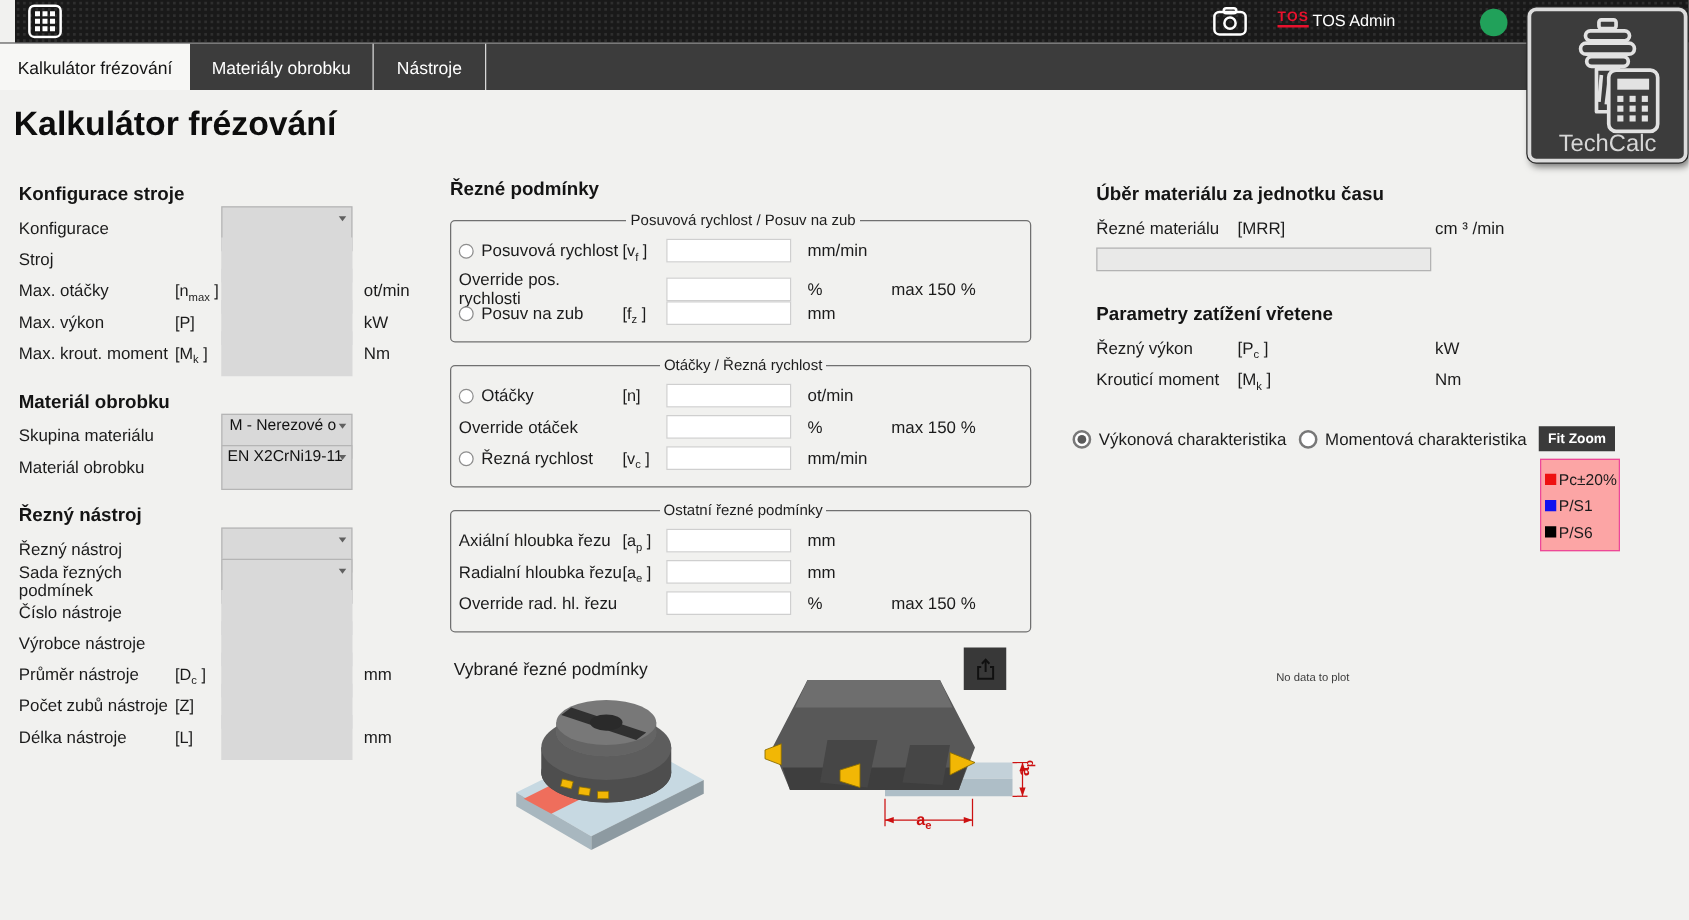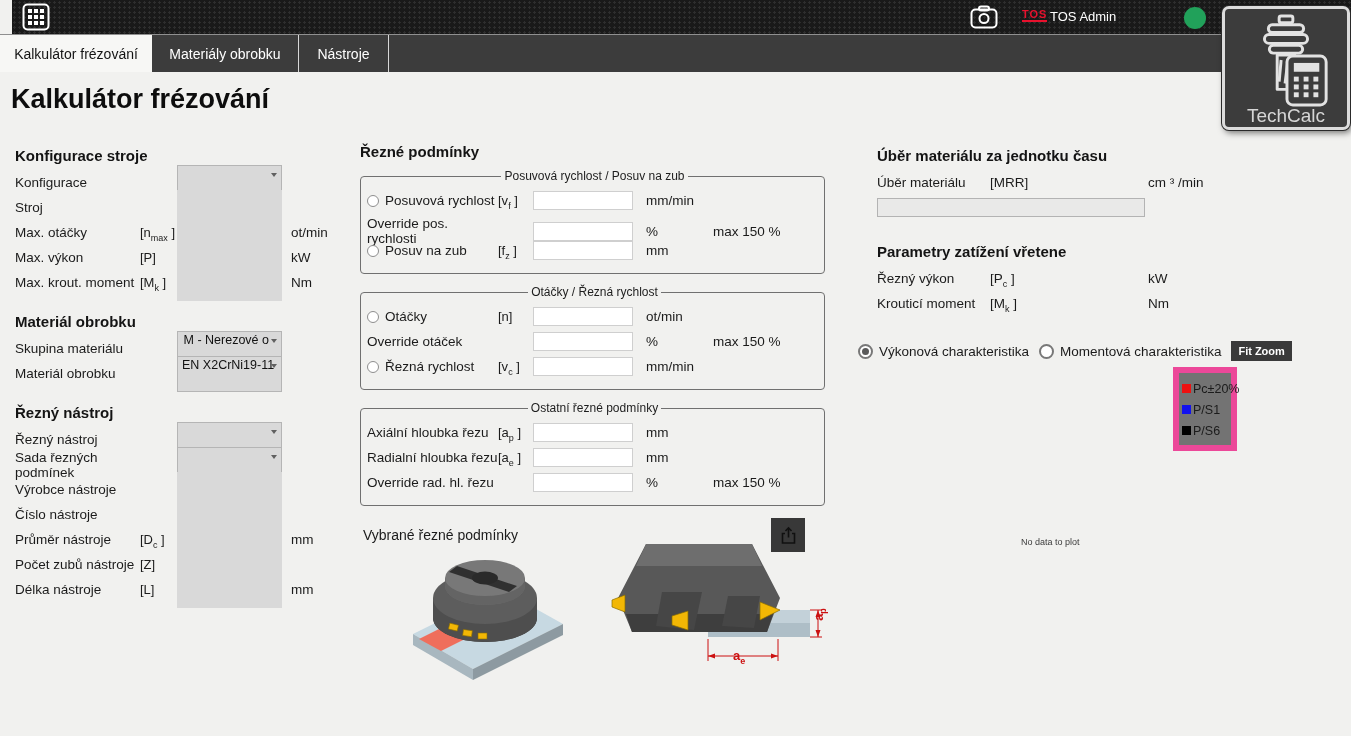--- a/index.html
+++ b/index.html
@@ -77,22 +77,22 @@
   
   .rrow { display:grid; grid-template-columns:113px 158px 1fr; align-items:center; height:19px; margin-bottom:6px; }
   .rrow .lbl, .rrow .sym, .rrow .unit0 { font-size:13.5px; }
   .mrr-box { width:268px; height:19px; background:#e9e9e8; border:1px solid #b3b3b3; margin-top:4px; }
 
   .chartmode { position:absolute; left:858px; top:341px; display:flex; align-items:center; z-index:2; }
   .chartmode .rlbl { font-size:13.5px; margin:0 10px 0 6px; }
   .btn-dark { background:#3a3a3a; color:#fff; font-size:11px; font-weight:bold; border:none;
     padding:4px 7px; cursor:pointer; }
 
-  .legendbox { position:absolute; left:1173px; top:367px; width:64px; background:#737373;
-    border:6px solid #ec4899; padding:5px 3px 4px 3px; z-index:2; }
+  .legendbox { position:absolute; left:1232px; top:367px; width:64px; background:#fca5a5;
+    border:1px solid #ec4899; padding:5px 3px 4px 3px; z-index:2; }
   .legrow { display:flex; align-items:center; height:21px; font-size:12.5px; }
   .sw { width:9px; height:9px; margin-right:2px; flex:none; }
 
   .plot-empty { position:absolute; left:1021px; top:537px; font-size:9px; color:#3c3c3c; }
 
   
   .illu { position:absolute; }
   .dimlbl { position:absolute; color:#cc1111; font-weight:bold; font-size:13px; }
   .dimlbl.rot { transform:rotate(-90deg); }
 
@@ -208,26 +208,26 @@
   </div>
   <div class="frow">
     <span class="lbl">Sada řezných podmínek</span>
     <span class="sym"></span>
     <span class="gbox select">
         <span class="selval"></span>
         <i class="chev"></i>
       </span>
   </div>
   <div class="frow">
+    <span class="lbl">Číslo nástroje</span>
+    <span class="sym"></span>
+    <span class="gbox"></span>
+  </div>
+  <div class="frow">
     <span class="lbl">Výrobce nástroje</span>
-    <span class="sym"></span>
-    <span class="gbox"></span>
-  </div>
-  <div class="frow">
-    <span class="lbl">Číslo nástroje</span>
     <span class="sym"></span>
     <span class="gbox"></span>
   </div>
   <div class="frow">
     <span class="lbl">Průměr nástroje</span>
     <span class="sym"><span>[D</span><sub>c</sub><span> ]</span></span>
     <span class="gbox"></span>
     <span class="unit">mm</span>
   </div>
   <div class="frow">
@@ -388,21 +388,21 @@
     <polygon points="208,70 205.5,77 210.5,77" fill="#cc1111" stroke="none"></polygon>
     <polygon points="208,97 205.5,90 210.5,90" fill="#cc1111" stroke="none"></polygon>
   </g>
 </svg>
 <div class="dimlbl" style="left:733px; top:648px;"><span>a</span><sub>e</sub></div>
 <div class="dimlbl rot" style="left:812px; top:607px;"><span>a</span><sub>p</sub></div>
 
 <div class="col col-right">
   <div class="sec-h">Úběr materiálu za jednotku času</div>
   <div class="rrow">
-    <span class="lbl">Úběr materiálu</span>
+    <span class="lbl">Řezné materiálu</span>
     <span class="sym">[MRR]</span>
     <span class="unit0">cm ³ /min</span>
   </div>
   <div class="mrr-box"></div>
 
   <div class="sec-h" style="margin-top:26px;">Parametry zatížení vřetene</div>
   <div class="rrow">
     <span class="lbl">Řezný výkon</span>
     <span class="sym"><span>[P</span><sub>c</sub><span> ]</span></span>
     <span class="unit0">kW</span>

